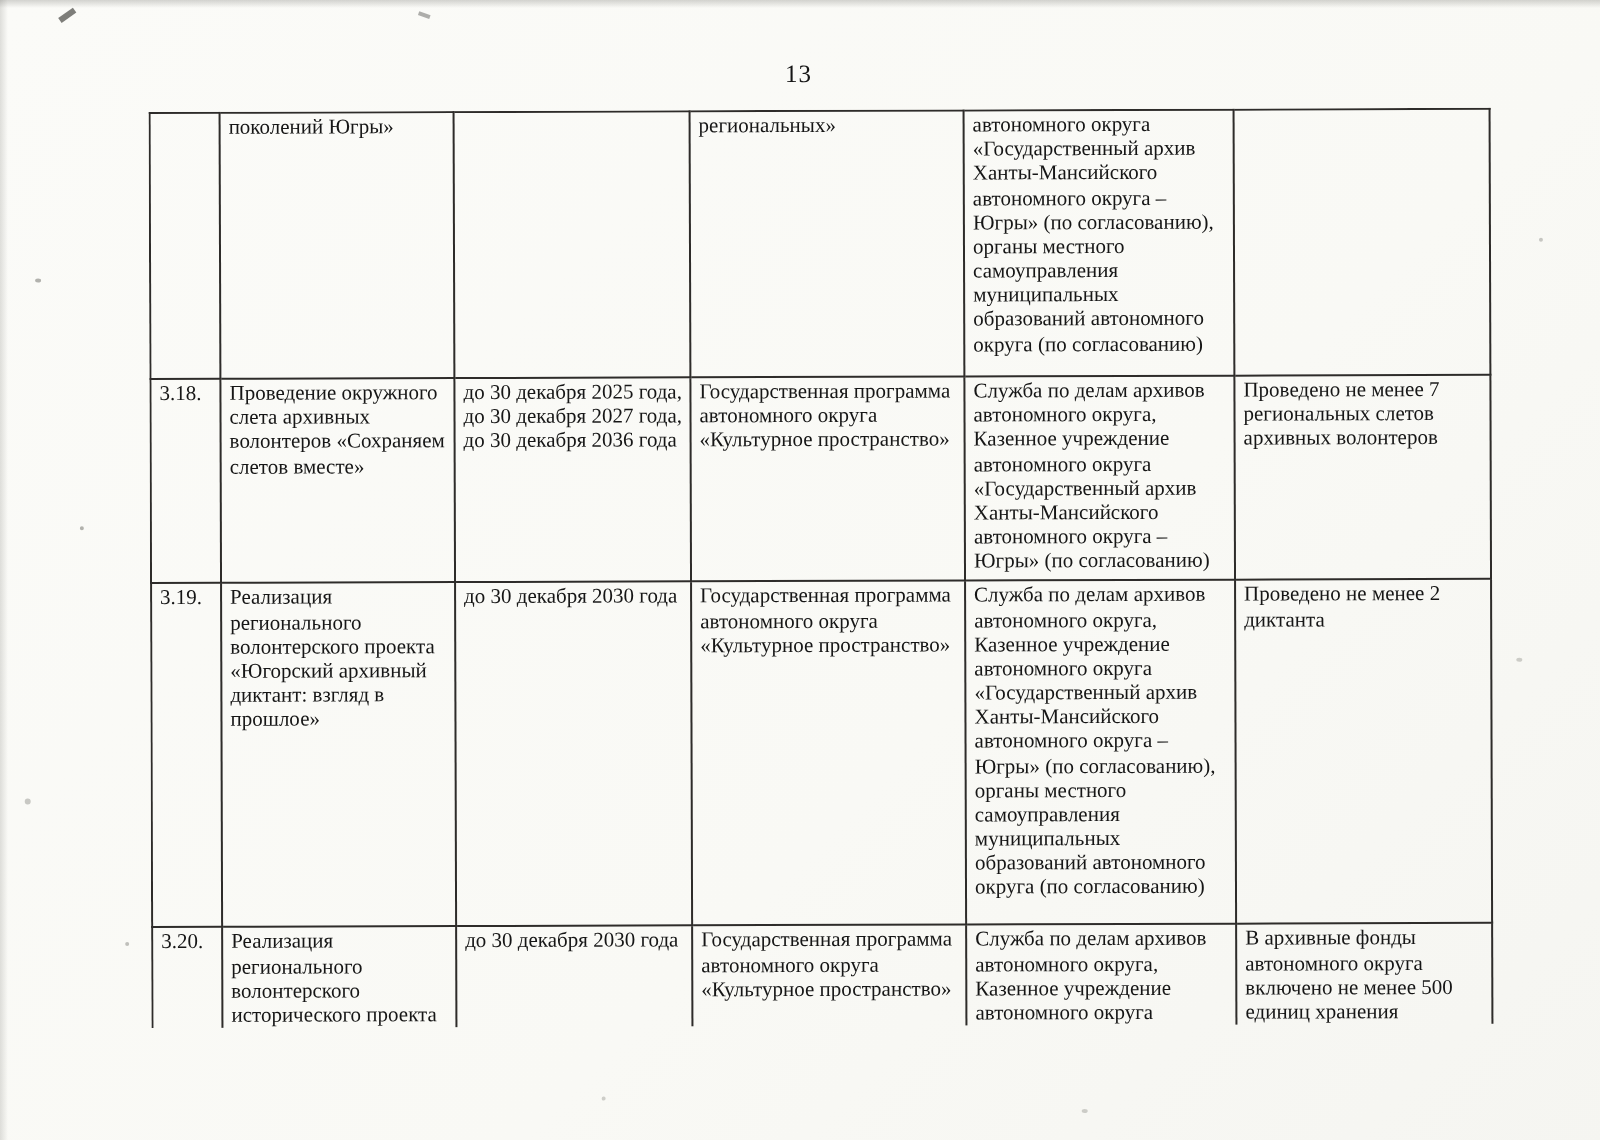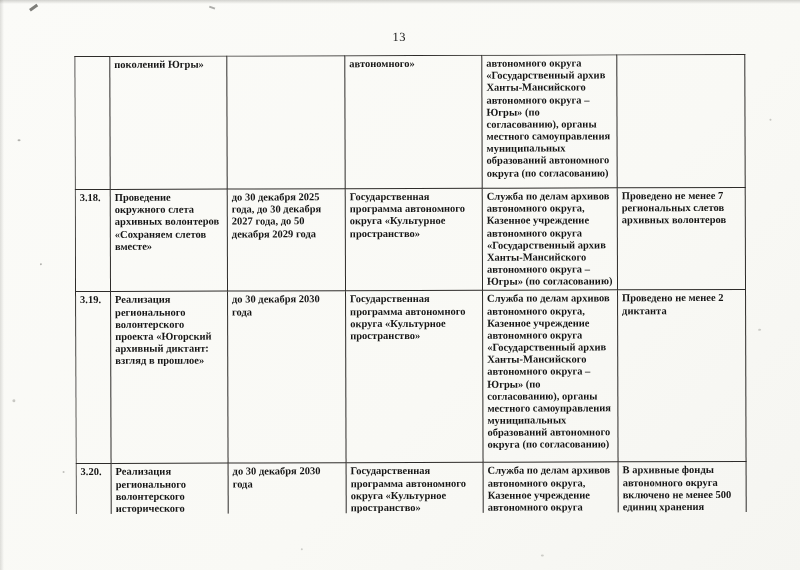--- a/index.html
+++ b/index.html
@@ -51,21 +51,20 @@
     border-collapse: collapse;
     table-layout: fixed;
   }
   table.doc-table td {
     border: 1px solid #2e2c2a;
     vertical-align: top;
     font-size: 10.5px;
     line-height: 1.16;
     padding: 2px 3px 2px 4px;
     overflow-wrap: break-word;
-    font-weight: bold;
   }
   td.c-num { padding-left: 3px; }
   tr.r0 td { height: 128px; }
   tr.r1 td { height: 94px; }
   tr.r2 td { height: 167px; margin-left: 41px; }
   tr.r3 td { height: 120px; }
   
   .speck {
     position: absolute;
     background: #6a6a64;
@@ -106,28 +105,28 @@
           <col style="width:118px">
           <col style="width:137px">
           <col style="width:135px">
           <col style="width:128px">
         </colgroup>
         <tbody>
           <tr class="r0">
             <td class="c-num"></td>
             <td>поколений Югры»</td>
             <td></td>
-            <td>автономного»</td>
+            <td>региональных»</td>
             <td>автономного округа «Государственный архив Ханты-Мансийского автономного округа – Югры» (по согласованию), органы местного самоуправления муниципальных образований автономного округа (по согласованию)</td>
             <td></td>
           </tr>
           <tr class="r1">
             <td class="c-num">3.18.</td>
             <td>Проведение окружного слета архивных волонтеров «Сохраняем слетов вместе»</td>
-            <td>до 30 декабря 2025 года, до 30 декабря 2027 года, до 50 декабря 2029 года</td>
+            <td>до 30 декабря 2025 года, до 30 декабря 2027 года, до 30 декабря 2036 года</td>
             <td>Государственная программа автономного округа «Культурное пространство»</td>
             <td>Служба по делам архивов автономного округа, Казенное учреждение автономного округа «Государственный архив Ханты-Мансийского автономного округа – Югры» (по согласованию)</td>
             <td>Проведено не менее 7 региональных слетов архивных волонтеров</td>
           </tr>
           <tr class="r2">
             <td class="c-num">3.19.</td>
             <td>Реализация регионального волонтерского проекта «Югорский архивный диктант: взгляд в прошлое»</td>
             <td>до 30 декабря 2030 года</td>
             <td>Государственная программа автономного округа «Культурное пространство»</td>
             <td>Служба по делам архивов автономного округа, Казенное учреждение автономного округа «Государственный архив Ханты-Мансийского автономного округа – Югры» (по согласованию), органы местного самоуправления муниципальных образований автономного округа (по согласованию)</td>

